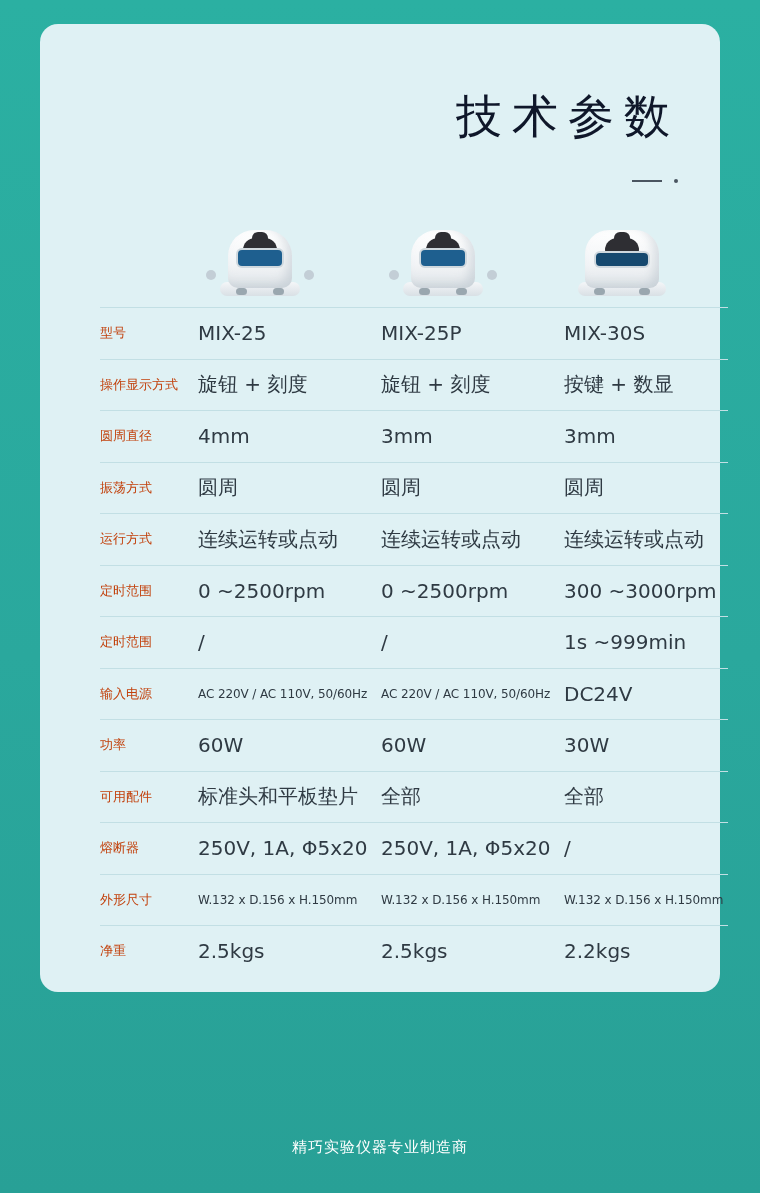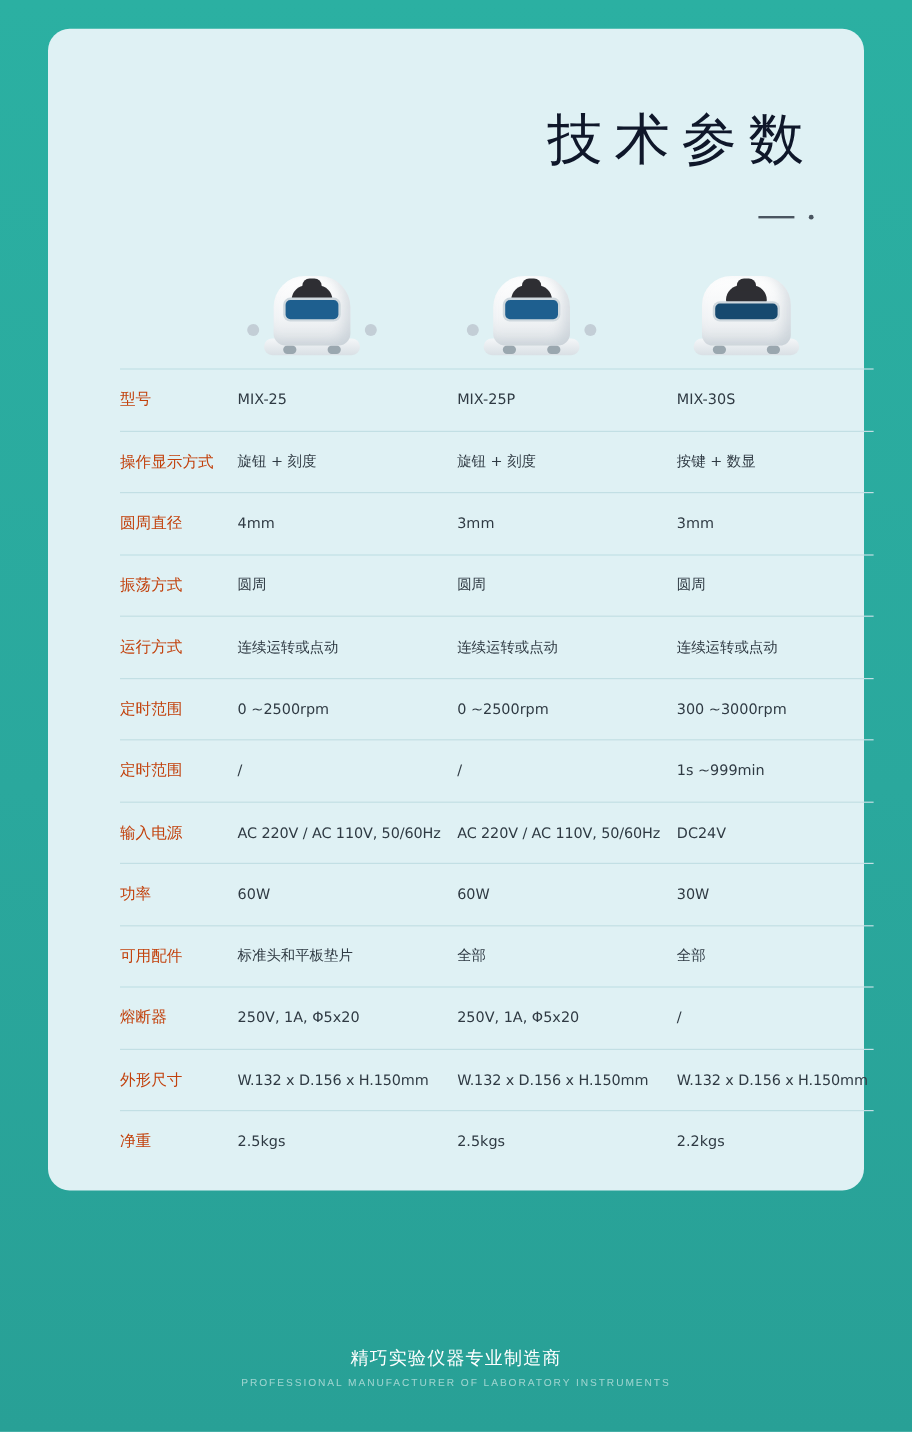--- a/index.html
+++ b/index.html
@@ -185,21 +185,21 @@
   .cell-label {
     width: 98px;
     flex: 0 0 98px;
     font-size: 13px;
     color: #c2410c;
     font-family: "DejaVu Sans", "Liberation Sans", sans-serif;
   }
   .cell-val {
     flex: 0 0 183px;
     width: 183px;
-    font-size: 12px;
+    font-size: 20px;
     color: #2f3a43;
     font-family: "DejaVu Sans", "Liberation Sans", sans-serif;
   }
   .cell-val.small { font-size: 12px; letter-spacing: -0.1px; }
 
   .footer {
     position: absolute;
     left: 0;
     right: 0;
     bottom: 36px;
@@ -362,16 +362,15 @@
         <div class="cell-val">2.5kgs</div>
         <div class="cell-val">2.5kgs</div>
         <div class="cell-val">2.2kgs</div>
       </div>
 
     </div>
   </div>
 
   <div class="footer">
     <div class="footer-cn">精巧实验仪器专业制造商</div>
-    <div class="footer-en">PROFESSIONAL MANUFACTURER OF LABORATORY INSTRUMENTS</div>
   </div>
 
 </div>
 
 </body></html>

